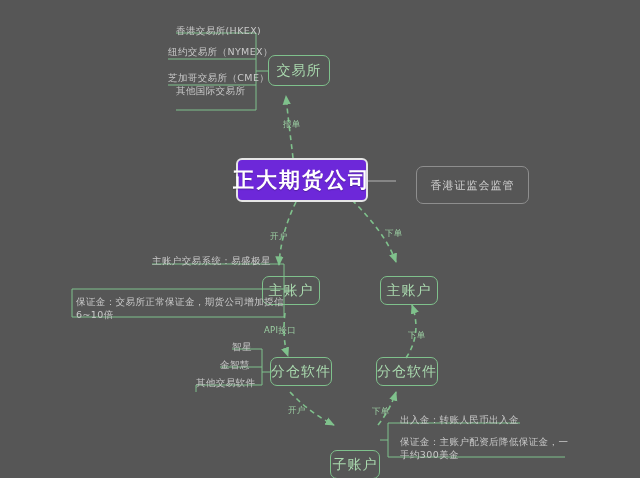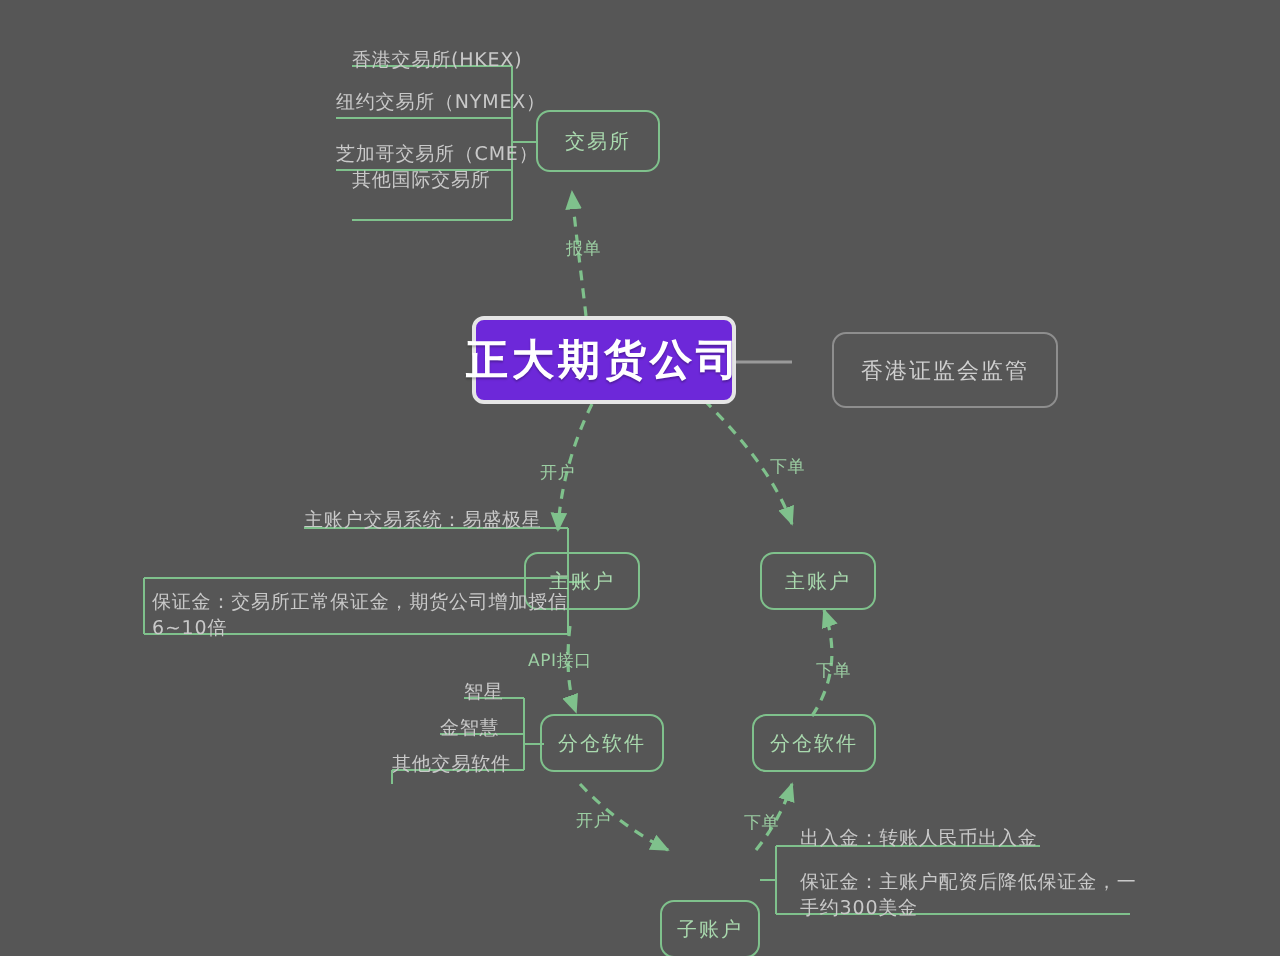--- a/index.html
+++ b/index.html
@@ -13,21 +13,21 @@
   svg.layer{position:absolute;left:0;top:0;width:640px;height:478px;pointer-events:none;}
 
   
   .node{
     position:absolute;box-sizing:border-box;
     display:flex;align-items:center;justify-content:center;
     border-radius:7px;white-space:nowrap;
   }
   .node-green{
     border:1px solid #7fc18c;color:#a9d9ae;background:transparent;
-    font-size:10px;letter-spacing:1px;
+    font-size:14px;letter-spacing:1px;
   }
   .node-gray{
     border:1px solid #8e8e8e;color:#cfcfcf;background:transparent;
     font-size:11px;letter-spacing:1px;
   }
   .node-root{
     border:2px solid #e5e5e5;background:#6d28d9;color:#ffffff;
     font-size:21px;font-weight:bold;letter-spacing:2px;border-radius:6px;
     text-shadow:0 1px 1px rgba(0,0,0,.25);
   }

